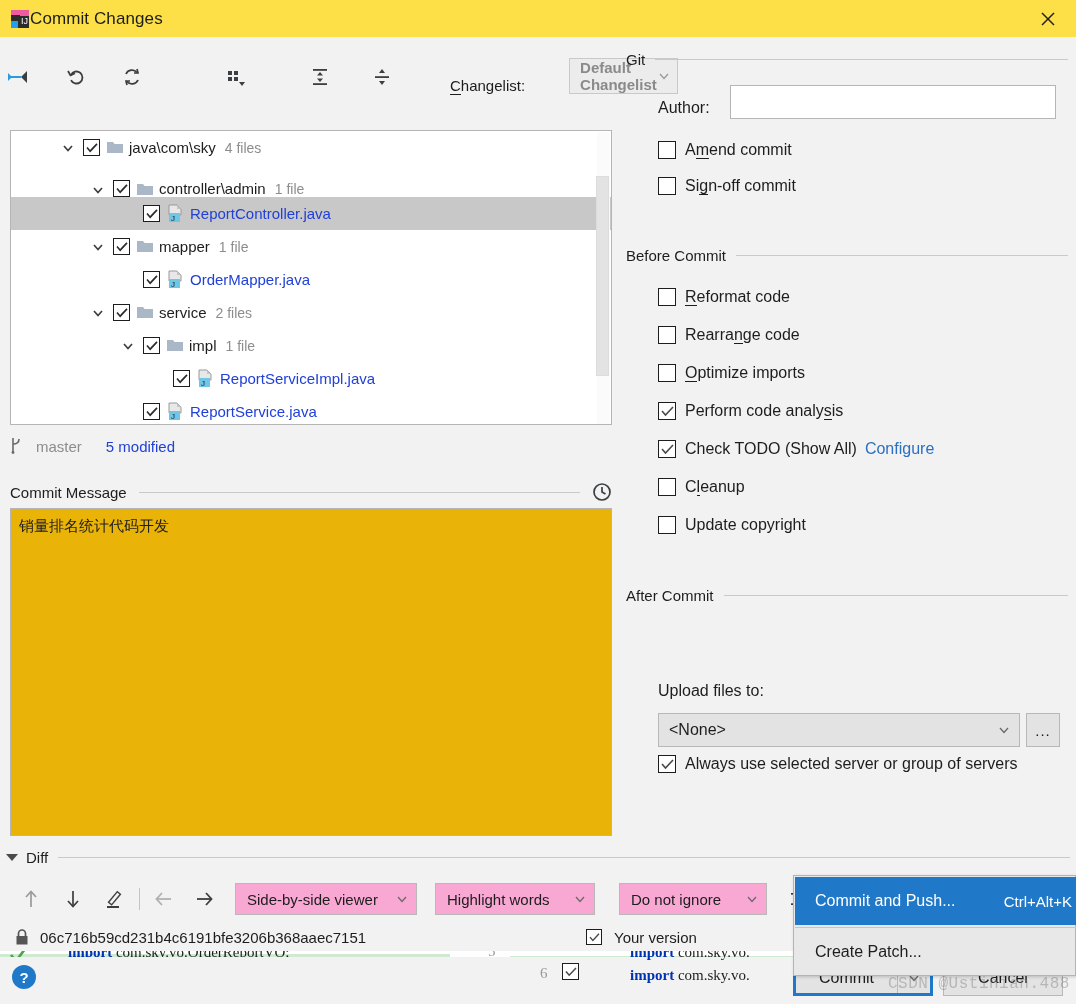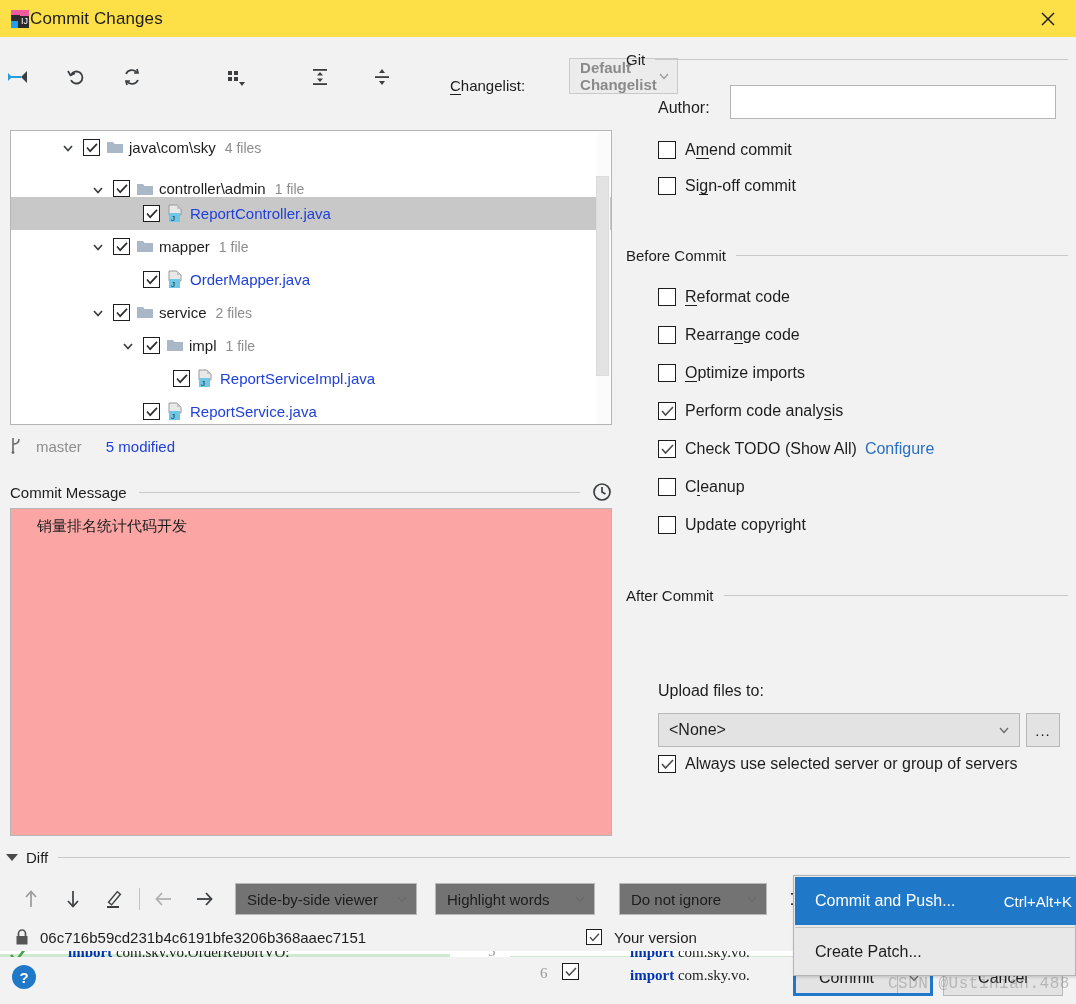--- a/index.html
+++ b/index.html
@@ -104,22 +104,22 @@
   
   #cm-header {
     position:absolute; left:10px; top:443px; width:602px; height:24px;
     display:flex; align-items:center;
   }
   #cm-title { font-size:15px; color:#1d1d1d; }
   #cm-rule { flex:1; height:1px; background:#c9c9c9; margin:0 12px; }
   #cm-clock { width:20px; height:20px; }
   #commit-message {
     position:absolute; left:10px; top:471px; width:602px; height:328px;
-    background:#fca5a5; border:1px solid #b5b5b5;
-    padding:6px 26px; font-size:15px; color:#1d1d1d;
+    background:#eab308; border:1px solid #b5b5b5;
+    padding:6px 8px; font-size:15px; color:#1d1d1d;
     font-family:"Liberation Sans", sans-serif;
     resize:none; outline:none; overflow:hidden; line-height:1.45;
   }
 
   
   #right-col { position:absolute; left:620px; top:0; width:456px; height:920px; }
 
   .group-header {
     position:absolute; left:6px; display:flex; align-items:center; width:442px; height:20px;
   }
@@ -166,21 +166,21 @@
   #diff-header .dh-rule { flex:1; height:1px; background:#c9c9c9; margin-left:10px; }
   #diff-tri { width:0;height:0;border-left:6px solid transparent;border-right:6px solid transparent;border-top:7px solid #4a4a4a; }
 
   #diff-toolbar {
     position:absolute; left:0; top:840px; width:1076px; height:44px;
     display:flex; align-items:center;
   }
   .dbtn { width:34px; height:34px; display:flex; align-items:center; justify-content:center; cursor:default; }
   .dsep { width:1px; height:22px; background:#c4c4c4; margin:0 7px; }
   .dcombo {
-    height:32px; background:#737373; border:1px solid #b8b8b8;
+    height:32px; background:#f9a8d4; border:1px solid #b8b8b8;
     display:flex; align-items:center; padding:0 7px 0 11px;
     font-size:15px; color:#1d1d1d; margin-left:10px; cursor:default;
   }
   .dcombo .dc-value { margin-right:9px; }
 
   #diff-info {
     position:absolute; left:0; top:886px; width:1076px; height:28px;
     display:flex; align-items:center;
   }
   #lock-icon { margin-left:14px; width:16px; height:18px; }

